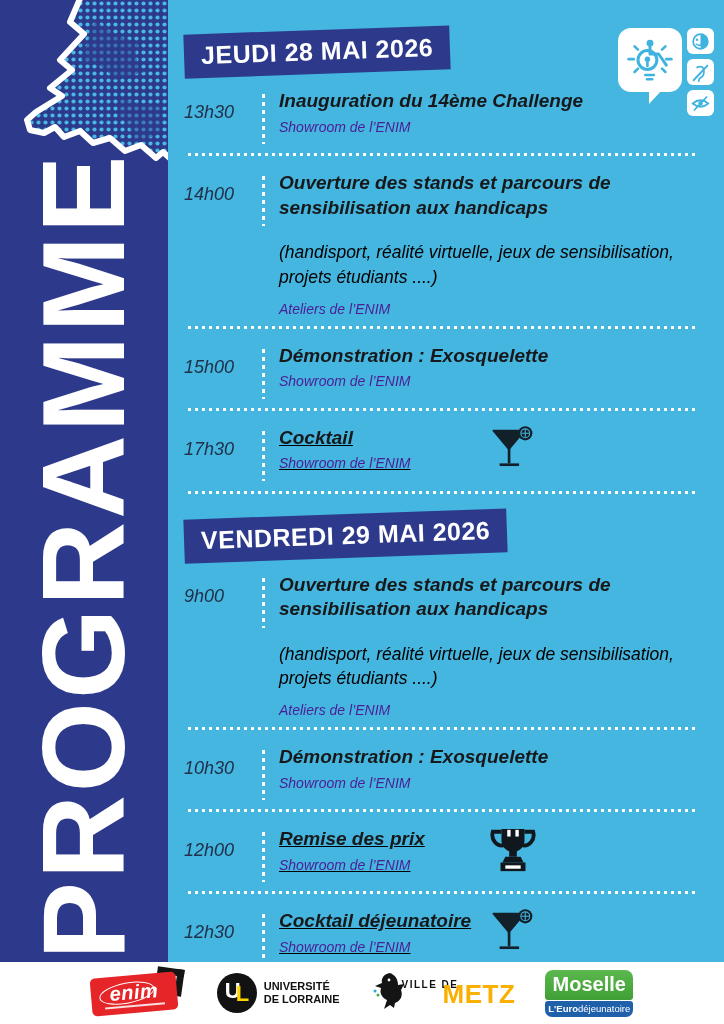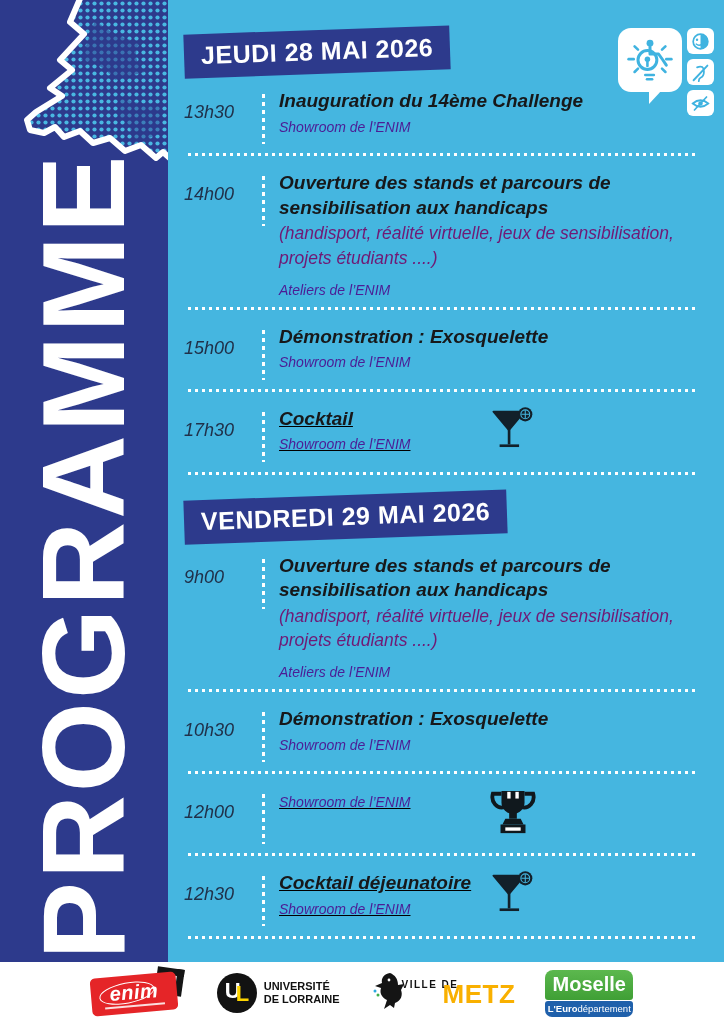--- a/index.html
+++ b/index.html
@@ -33,21 +33,21 @@
   .badge.second{margin-top:20px;}
 
   .event{display:flex;align-items:flex-start;margin:15px 0 9px 16px;padding-right:24px;}
   .event-time{flex:none;width:78px;font-style:italic;font-size:18px;color:#20314a;padding-top:13px;}
   .event-vline{flex:none;width:3px;height:50px;margin-top:5px;
     background:repeating-linear-gradient(180deg,#fff 0 4px,transparent 4px 8px);}
   .event-body{flex:1;padding-left:14px;min-width:0;}
   .event.has-icon .event-body{flex:0 0 210px;text-decoration:underline;}
   .event-icon{flex:none;margin-top:-2px;}
   .event-title{font-weight:bold;font-style:italic;font-size:19px;line-height:1.3;color:#17181a;}
-  .event-details{font-style:italic;font-size:17.5px;line-height:1.38;color:#701a75;margin-top:1px;}
+  .event-details{font-style:italic;font-size:17.5px;line-height:1.38;color:#000000;margin-top:20px;}
   .event-location{font-style:italic;font-size:14px;color:#4c1d95;margin-top:5px;}
   .event-location.gap{margin-top:12px;}
   .sep{height:3px;margin:0 26px 0 20px;
     background:repeating-linear-gradient(90deg,#fff 0 3px,transparent 3px 7px);}
 
   
   .access{position:absolute;top:28px;right:10px;display:flex;align-items:flex-start;gap:5px;}
   .bubble{position:relative;width:64px;height:64px;background:#fff;border-radius:13px;
     display:flex;align-items:center;justify-content:center;}
   .bubble:after{content:"";position:absolute;left:31px;bottom:-12px;width:0;height:0;
@@ -240,20 +240,21 @@
         <div class="event-title">Démonstration : Exosquelette</div>
         <div class="event-location">Showroom de l’ENIM</div>
       </div>
     </div>
     <div class="sep"></div>
 
     <div class="event has-icon">
       <div class="event-time">12h00</div>
       <div class="event-vline"></div>
       <div class="event-body">
+        <div class="event-title">Remise des prix</div>
         <div class="event-location">Showroom de l’ENIM</div>
       </div>
       <div class="event-icon">
         <svg width="48" height="50" viewBox="0 0 50 52">
           <path d="M13,4 h24 v12 a12,12 0 0 1 -24,0 z" fill="#10181d"></path>
           <path d="M13,7 H4 a10,11 0 0 0 12,14" fill="none" stroke="#10181d" stroke-width="4"></path>
           <path d="M37,7 h9 a10,11 0 0 1 -12,14" fill="none" stroke="#10181d" stroke-width="4"></path>
           <rect x="21" y="26" width="8" height="7" fill="#10181d"></rect>
           <path d="M17,33 h16 l3,6 h-22 z" fill="#10181d"></path>
           <rect x="12" y="39" width="26" height="9" fill="#10181d"></rect>
@@ -317,18 +318,18 @@
         <circle cx="8" cy="23" r="1.5" fill="#3fae49"></circle>
       </svg>
       <div class="metz-text">
         <span class="metz-ville">VILLE DE</span>
         <span class="metz-name">METZ</span>
       </div>
     </div>
 
     <div class="logo-moselle">
       <div class="mos-top">Moselle</div>
-      <div class="mos-bot"><b>L'Euro</b><span>département</span></div>
+      <div class="mos-bot"><b>L'Euro</b><span>déjeunatoire</span></div>
     </div>
 
 
   </footer>
 </div>
 
 </body></html>

